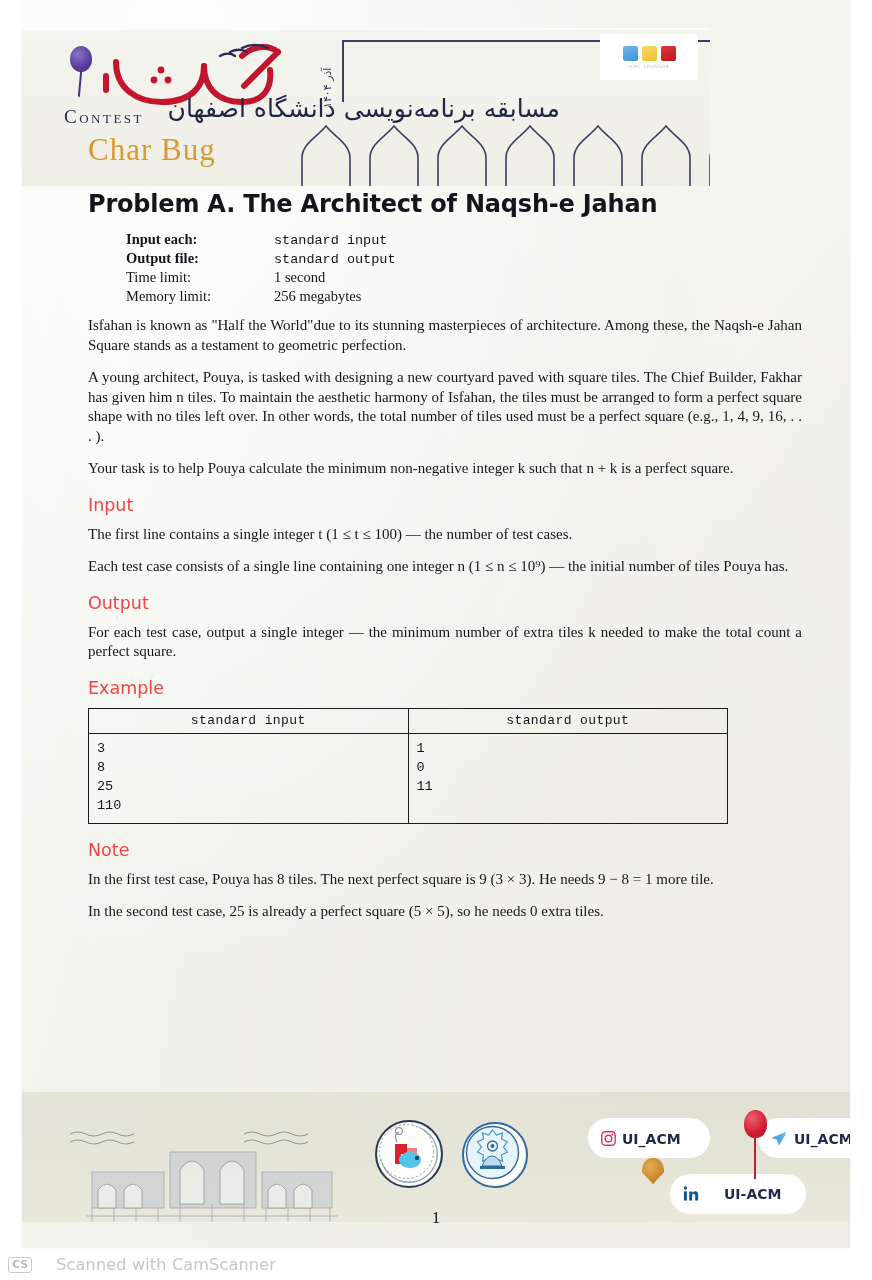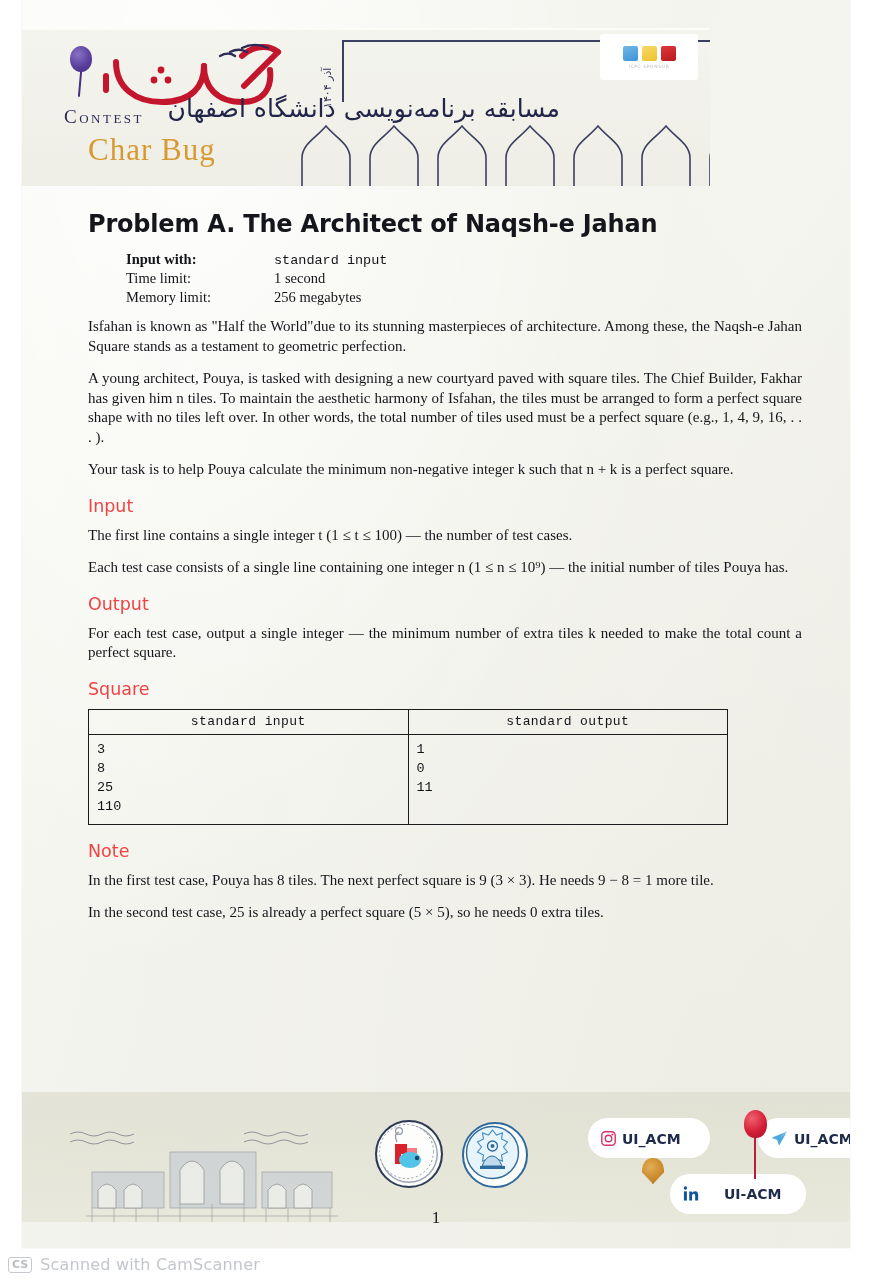--- a/index.html
+++ b/index.html
@@ -200,21 +200,21 @@
     font-family: "DejaVu Sans", sans-serif;
     font-size: 4.5px;
     color: #b9b9bd;
     letter-spacing: .6px;
   }
 
   
   #doc {
     position: absolute;
     left: 88px;
-    top: 210px;
+    top: 190px;
     width: 714px;
   }
   #problem-title {
     font-family: "DejaVu Sans", sans-serif;
     font-size: 24px;
     font-weight: bold;
     color: #15161c;
     letter-spacing: -0.2px;
     margin: 0 0 12px 0;
   }
@@ -399,21 +399,21 @@
     color: #16171c;
   }
 
   
   #camscanner {
     position: absolute;
     left: 8px;
     top: 1255px;
     display: flex;
     align-items: center;
-    gap: 8px;
+    gap: 24px;
   }
   #camscanner .cs-badge {
     font-family: "DejaVu Sans", sans-serif;
     font-size: 11px;
     font-weight: bold;
     color: #b9bcc2;
     border: 1.4px solid #c6c9ce;
     border-radius: 3px;
     padding: 1px 3px;
     line-height: 12px;
@@ -497,22 +497,26 @@
   </div>
 </div>
 
 <div id="doc">
 
   <h1 id="problem-title">Problem A. The Architect of Naqsh-e Jahan</h1>
 
   <table class="meta">
     <tbody>
       <tr>
-        <td class="k bold">Input with:</td>
+        <td class="k bold">Input each:</td>
         <td class="v mono">standard input</td>
+      </tr>
+      <tr>
+        <td class="k bold">Output file:</td>
+        <td class="v mono">standard output</td>
       </tr>
       <tr>
         <td class="k">Time limit:</td>
         <td class="v">1 second</td>
       </tr>
       <tr>
         <td class="k">Memory limit:</td>
         <td class="v">256 megabytes</td>
       </tr>
     </tbody>
@@ -522,21 +526,21 @@
   <p class="body">A young architect, Pouya, is tasked with designing a new courtyard paved with square tiles. The Chief Builder, Fakhar has given him n tiles. To maintain the aesthetic harmony of Isfahan, the tiles must be arranged to form a perfect square shape with no tiles left over. In other words, the total number of tiles used must be a perfect square (e.g., 1, 4, 9, 16, . . . ).</p>
   <p class="body">Your task is to help Pouya calculate the minimum non-negative integer k such that n + k is a perfect square.</p>
 
   <h2 class="sec">Input</h2>
   <p class="body">The first line contains a single integer t (1 ≤ t ≤ 100) — the number of test cases.</p>
   <p class="body">Each test case consists of a single line containing one integer n (1 ≤ n ≤ 10⁹) — the initial number of tiles Pouya has.</p>
 
   <h2 class="sec">Output</h2>
   <p class="body">For each test case, output a single integer — the minimum number of extra tiles k needed to make the total count a perfect square.</p>
 
-  <h2 class="sec">Square</h2>
+  <h2 class="sec">Example</h2>
 
   <table class="example">
     <thead>
       <tr>
         <th>standard input</th>
         <th>standard output</th>
       </tr>
     </thead>
     <tbody>
       <tr>

